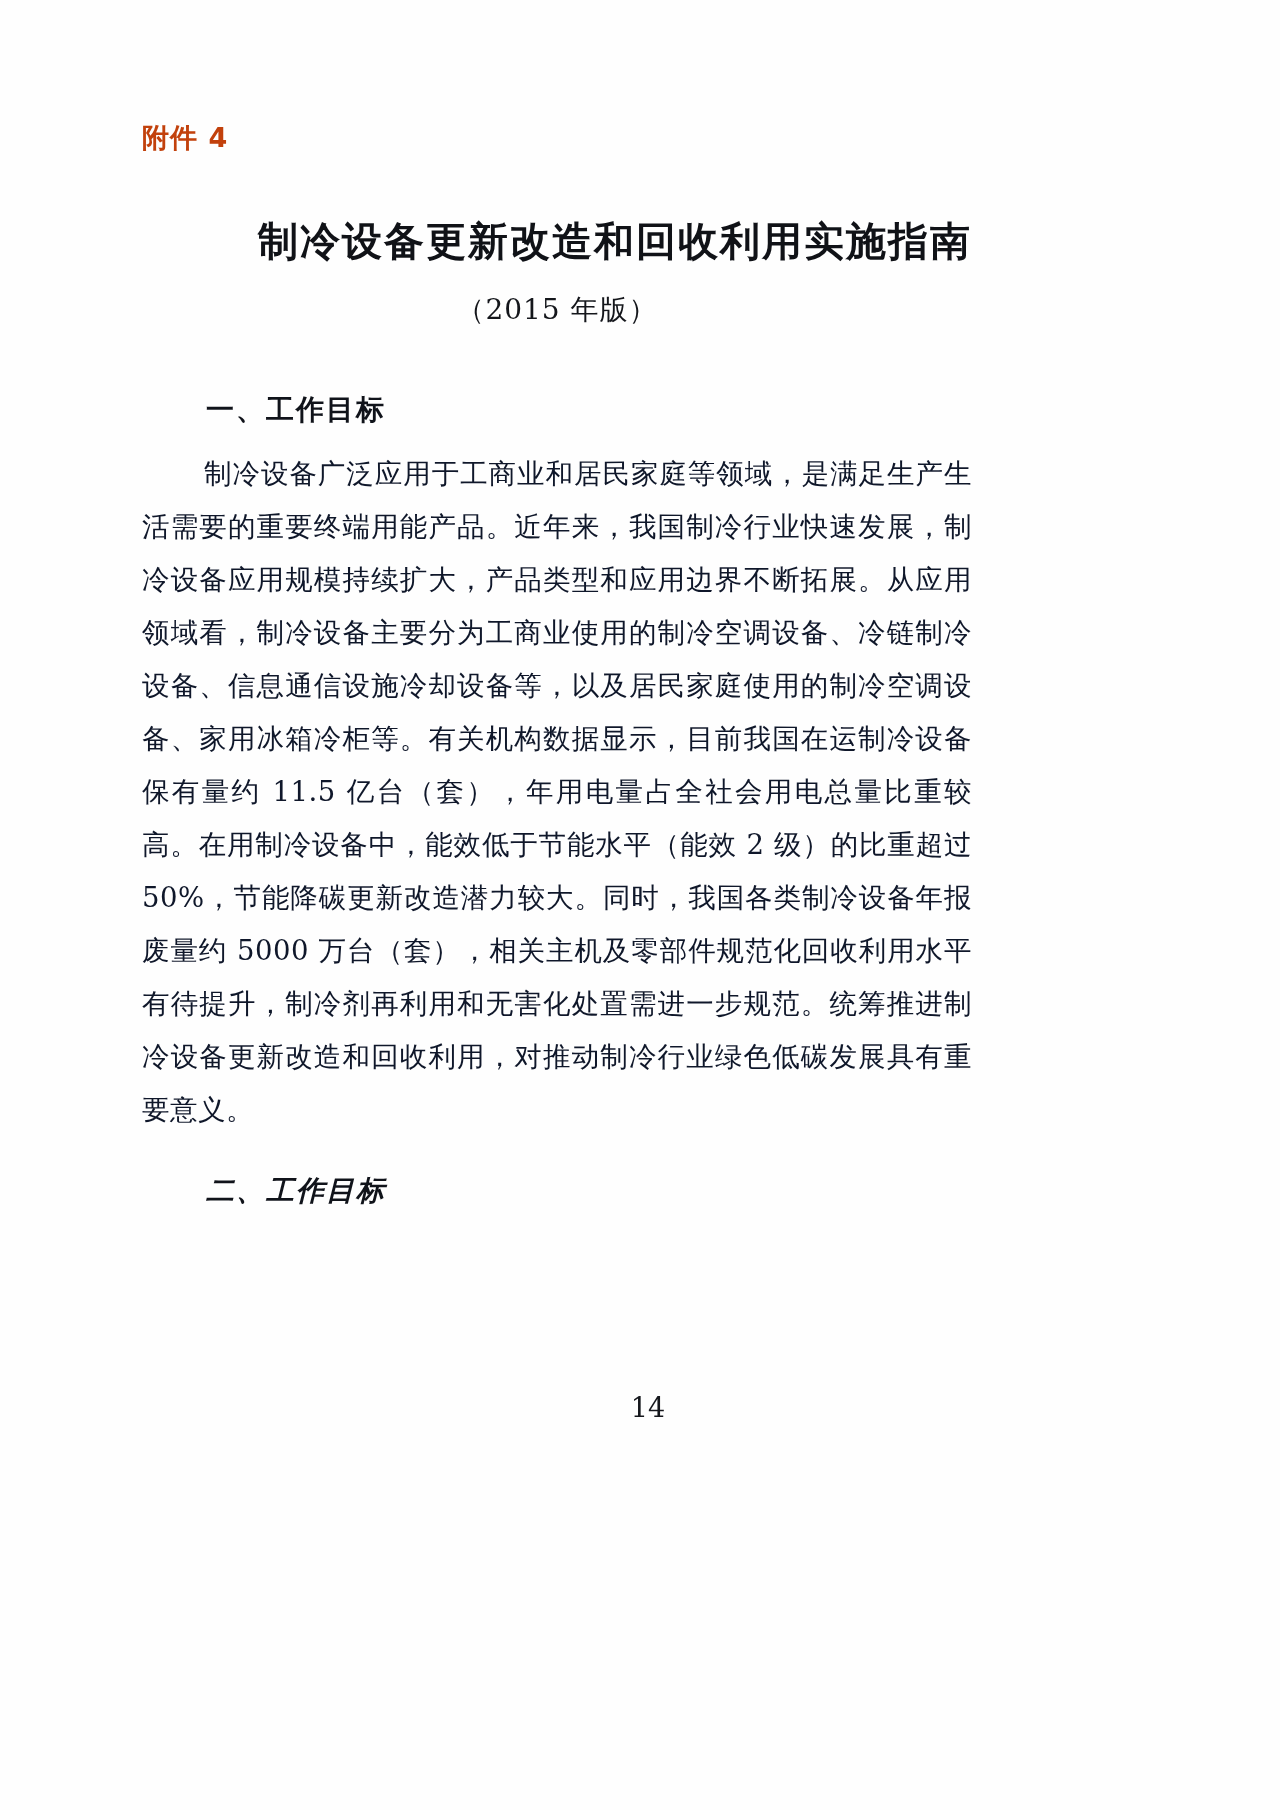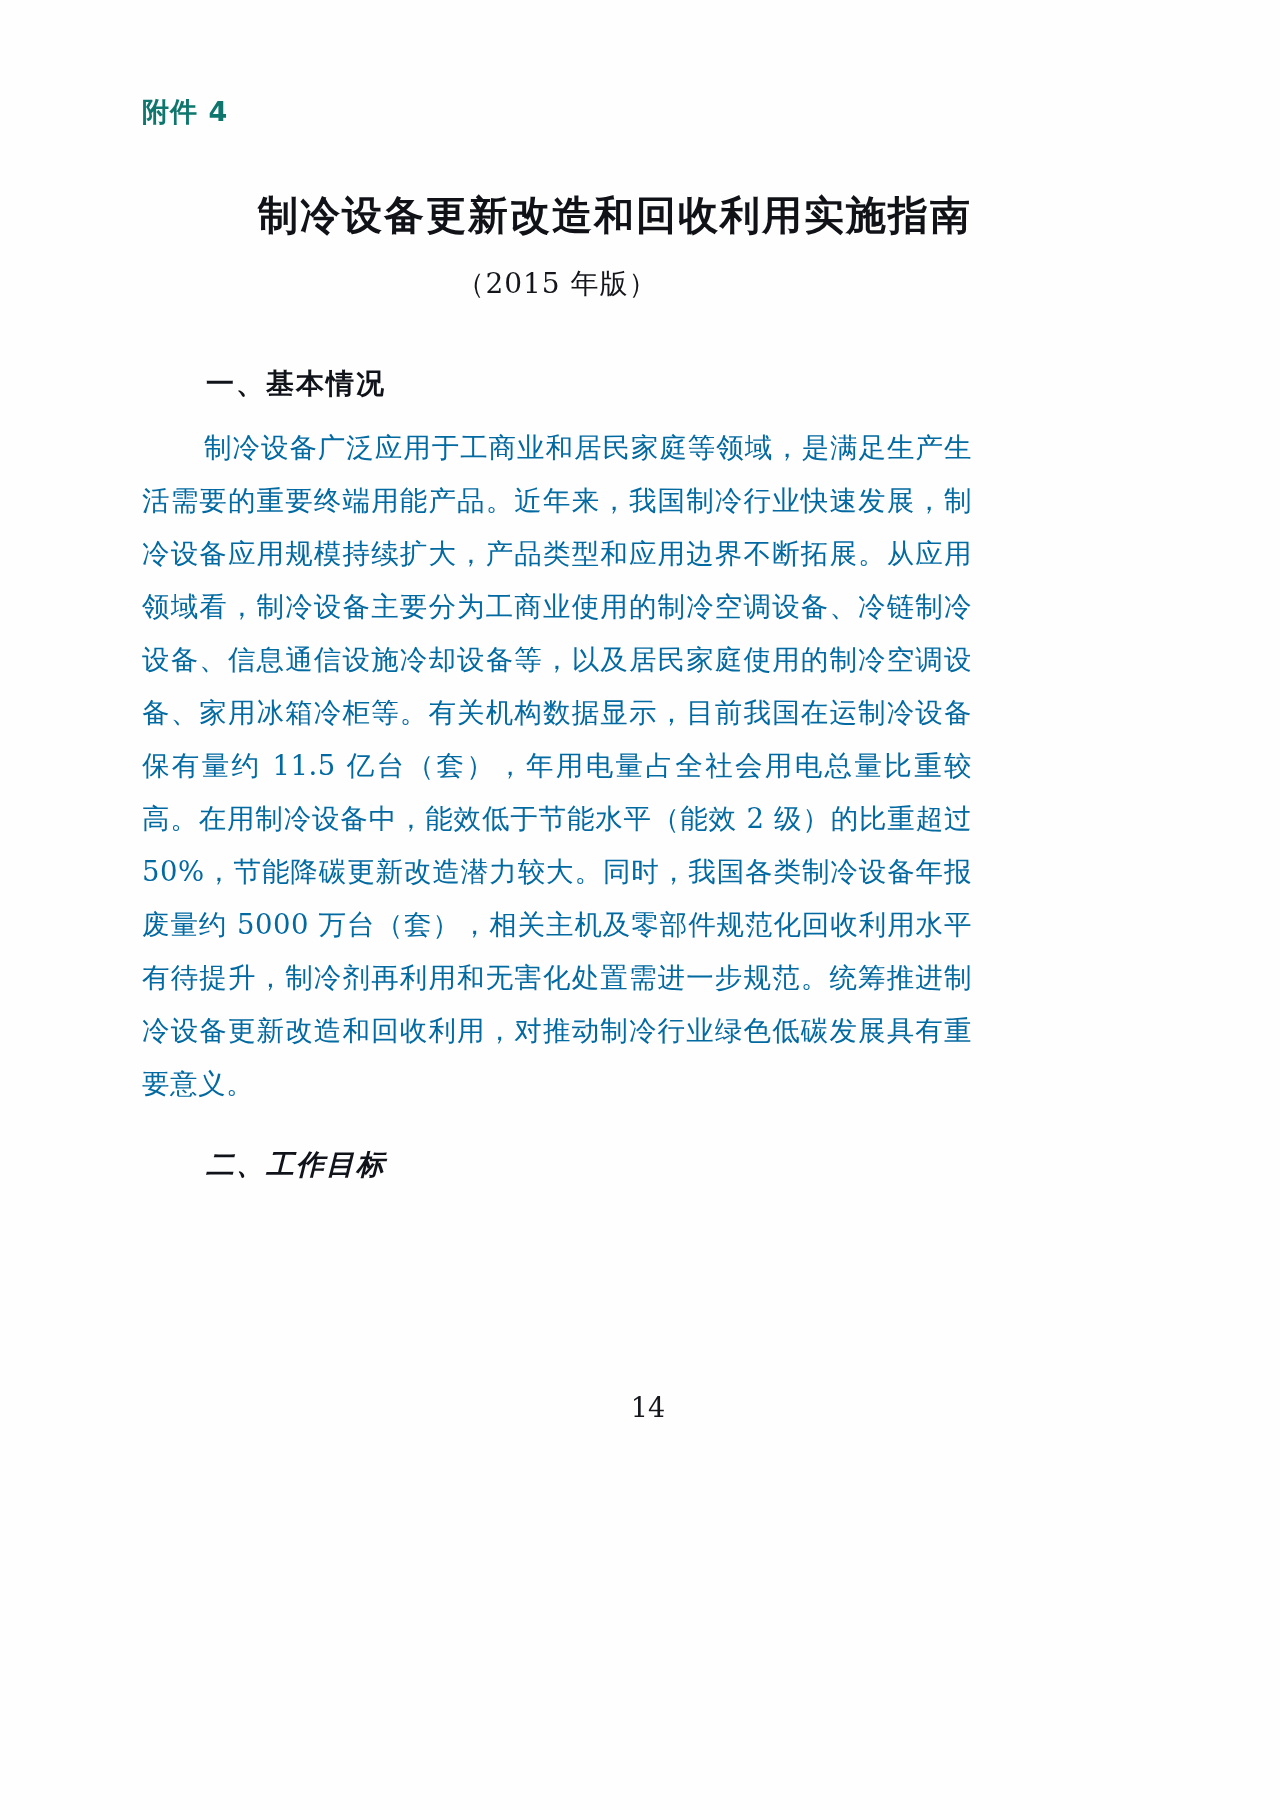--- a/index.html
+++ b/index.html
@@ -23,26 +23,26 @@
     padding: 0;
     background: #fefefe;
   }
   .content {
     position: absolute;
     left: 142px;
     top: 0;
     width: 830px;
   }
   .attachment-label {
-    margin-top: 94px;
+    margin-top: 120px;
     font-family: "DejaVu Sans", "Liberation Sans", sans-serif;
     font-weight: bold;
     font-size: 27px;
     letter-spacing: 1px;
-    color: #0f766e;
+    color: #c2410c;
   }
   .doc-title {
     margin-top: 58px;
     text-align: right;
     font-family: "DejaVu Serif", "Liberation Serif", serif;
     font-weight: bold;
     font-size: 40px;
     letter-spacing: 2px;
     color: #101217;
     width: 100%;
@@ -71,21 +71,21 @@
   }
   .body-paragraph {
     margin-top: 18px;
     font-family: "DejaVu Serif", "Liberation Serif", serif;
     font-size: 27.5px;
     line-height: 53px;
     text-align: justify;
     text-justify: inter-ideograph;
     text-indent: 62px;
     letter-spacing: 0.5px;
-    color: #0369a1;
+    color: #0f172a;
   }
   .page-number {
     position: absolute;
     left: 0;
     width: 1280px;
     top: 1392px;
     text-align: center;
     font-family: "DejaVu Serif", "Liberation Serif", serif;
     font-size: 27px;
     color: #15171c;
@@ -97,21 +97,21 @@
 
 <div class="page">
   <div class="content">
 
     <div class="attachment-label">附件 4</div>
 
     <div class="doc-title">制冷设备更新改造和回收利用实施指南</div>
 
     <div class="doc-subtitle">（2015 年版）</div>
 
-    <div class="section-heading">一、基本情况</div>
+    <div class="section-heading">一、工作目标</div>
 
     <div class="body-paragraph">制冷设备广泛应用于工商业和居民家庭等领域，是满足生产生活需要的重要终端用能产品。近年来，我国制冷行业快速发展，制冷设备应用规模持续扩大，产品类型和应用边界不断拓展。从应用领域看，制冷设备主要分为工商业使用的制冷空调设备、冷链制冷设备、信息通信设施冷却设备等，以及居民家庭使用的制冷空调设备、家用冰箱冷柜等。有关机构数据显示，目前我国在运制冷设备保有量约 11.5 亿台（套），年用电量占全社会用电总量比重较高。在用制冷设备中，能效低于节能水平（能效 2 级）的比重超过 50%，节能降碳更新改造潜力较大。同时，我国各类制冷设备年报废量约 5000 万台（套），相关主机及零部件规范化回收利用水平有待提升，制冷剂再利用和无害化处置需进一步规范。统筹推进制冷设备更新改造和回收利用，对推动制冷行业绿色低碳发展具有重要意义。</div>
 
     <div class="section-heading tight">二、工作目标</div>
 
 
   </div>
 
   <div class="page-number">14</div>
 </div>

